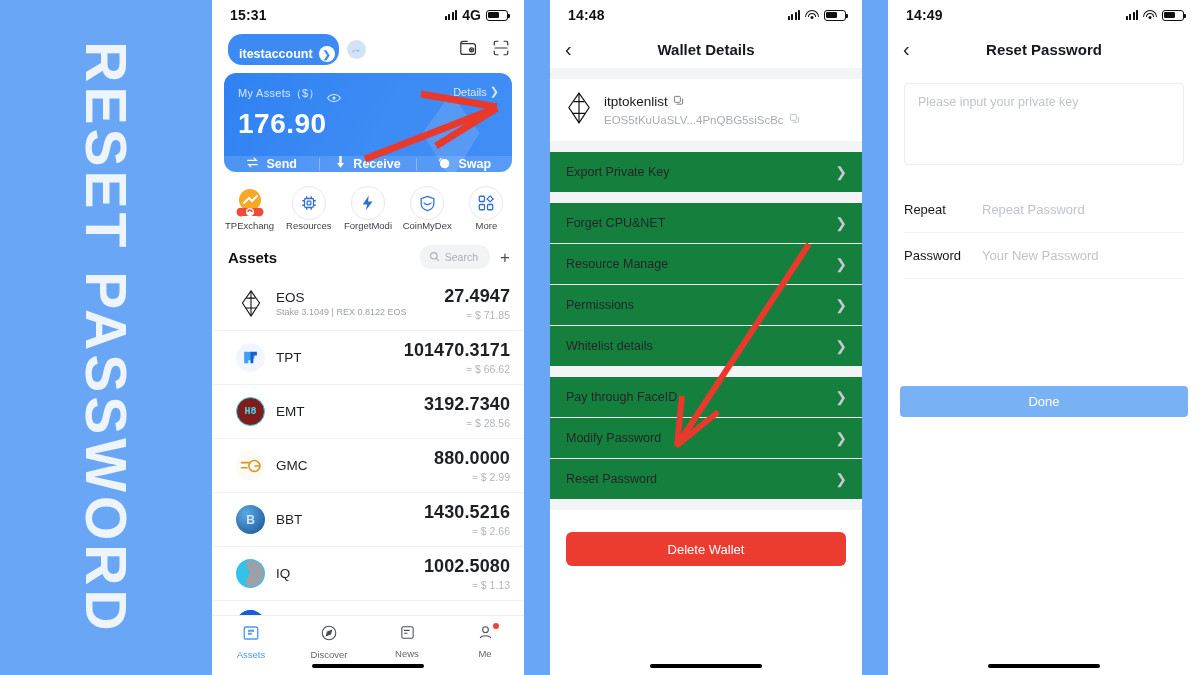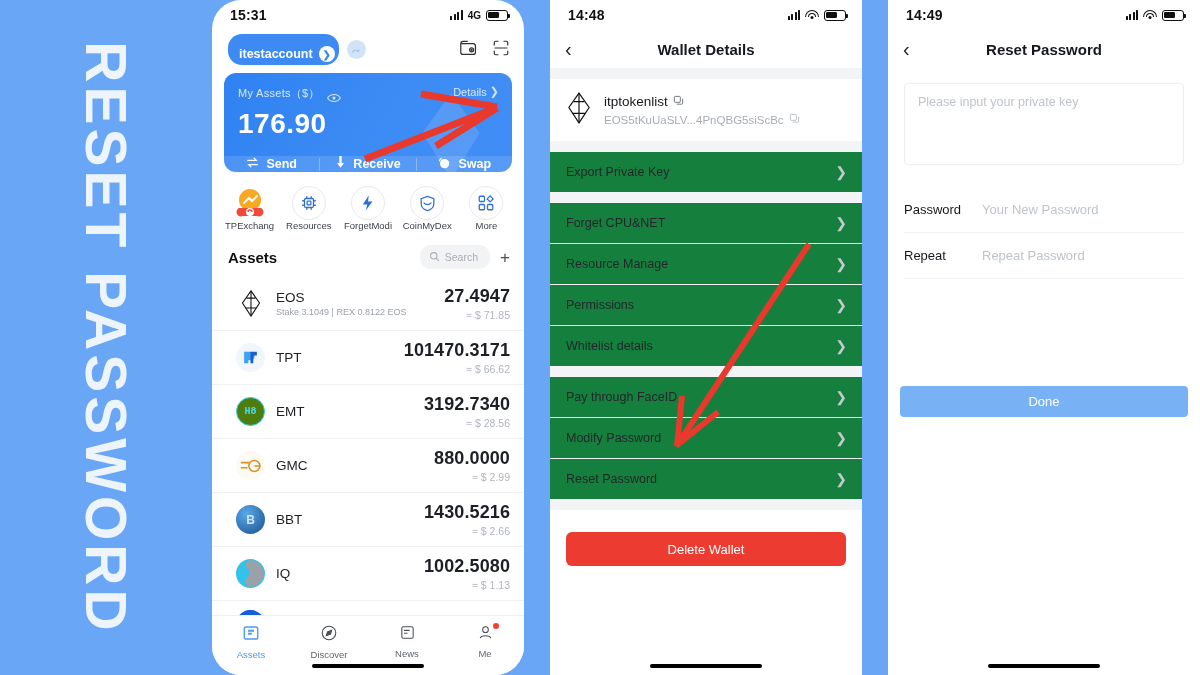--- a/index.html
+++ b/index.html
@@ -23,36 +23,36 @@
     white-space: nowrap;
     transform: rotate(90deg);
     transform-origin: center center;
   }
 
   
   .phone {
     position: absolute; top: 0; height: 675px;
     background: #ffffff; overflow: hidden;
   }
-  #phone1 { left: 212px; width: 312px; border-radius: 29px; }
+  #phone1 { left: 212px; width: 312px; }
   #phone2 { left: 550px; width: 312px; }
   #phone3 { left: 888px; width: 312px; }
 
   
   .statusbar {
     height: 30px; display: flex; align-items: center;
     justify-content: space-between; padding: 0 16px 0 18px;
   }
   .status-time { font-size: 14px; font-weight: 700; color: #111; letter-spacing: .2px; }
   .status-right { display: flex; align-items: center; gap: 5px; }
   .sig-bars { display: flex; align-items: flex-end; gap: 1.5px; height: 10px; }
   .sig-bars i { display: block; width: 2px; background: #111; border-radius: .5px; }
   .sig-bars i:nth-child(1){height:4px}.sig-bars i:nth-child(2){height:6px}
   .sig-bars i:nth-child(3){height:8px}.sig-bars i:nth-child(4){height:10px}
-  .net-label { font-size: 10px; font-weight: 700; color: #111; }
+  .net-label { font-size: 14px; font-weight: 700; color: #111; }
   .wifi-ico { width: 14px; height: 11px; position: relative; }
   .wifi-ico span { position: absolute; border: 1.6px solid #111; border-bottom: none;
     border-radius: 50% 50% 0 0 / 100% 100% 0 0; left:50%; transform: translateX(-50%); }
   .wifi-ico span:nth-child(1){width:14px;height:7px;top:0}
   .wifi-ico span:nth-child(2){width:8px;height:4px;top:3px}
   .wifi-ico span:nth-child(3){width:3px;height:3px;top:6px;border-radius:50%;background:#111;border:none}
   .batt { width: 22px; height: 11px; border: 1.3px solid #111; border-radius: 3px;
     position: relative; padding: 1.3px; }
   .batt::after { content:''; position:absolute; right:-3.4px; top:3px; width:2px; height:4px;
     background:#111; border-radius: 0 1px 1px 0; }
@@ -394,21 +394,21 @@
       <div class="asset-mid">
           <div class="asset-sym">TPT</div>
         </div>
       <div class="asset-right">
         <div class="asset-amt">101470.3171</div>
         <div class="asset-usd">≈ $ 66.62</div>
       </div>
     </div>
 
     <div class="asset-row">
-      <div class="asset-ico" style="background:#4d7c0f;border:1.5px solid #35d0e8">
+      <div class="asset-ico" style="background:#7f1d1d;border:1.5px solid #35d0e8">
         <span style="color:#46dcf0;font-size:10px;font-weight:700;font-family:'Liberation Mono',monospace;">H8</span>
       </div>
       <div class="asset-mid">
           <div class="asset-sym">EMT</div>
         </div>
       <div class="asset-right">
         <div class="asset-amt">3192.7340</div>
         <div class="asset-usd">≈ $ 28.56</div>
       </div>
     </div>
@@ -651,26 +651,26 @@
     <span class="nav-back">‹</span>
     <div class="nav-title">Reset Password</div>
   </div>
 
   <div class="pk-box">
     <div class="pk-ph">Please input your private key</div>
   </div>
 
   <div class="fields-wrap">
     <div class="field-row">
+      <span class="field-label">Repeat</span>
+      <span class="field-ph">Repeat Password</span>
+    </div>
+    <div class="field-row">
       <span class="field-label">Password</span>
       <span class="field-ph">Your New Password</span>
-    </div>
-    <div class="field-row">
-      <span class="field-label">Repeat</span>
-      <span class="field-ph">Repeat Password</span>
     </div>
   </div>
 
   <div class="done-btn">Done</div>
 
   <div class="home-ind" style="position:absolute;bottom:7px;"></div>
 </div>
 
 <svg class="annot">
   <g stroke="#e8392c" stroke-width="7" fill="none" stroke-linecap="butt">

